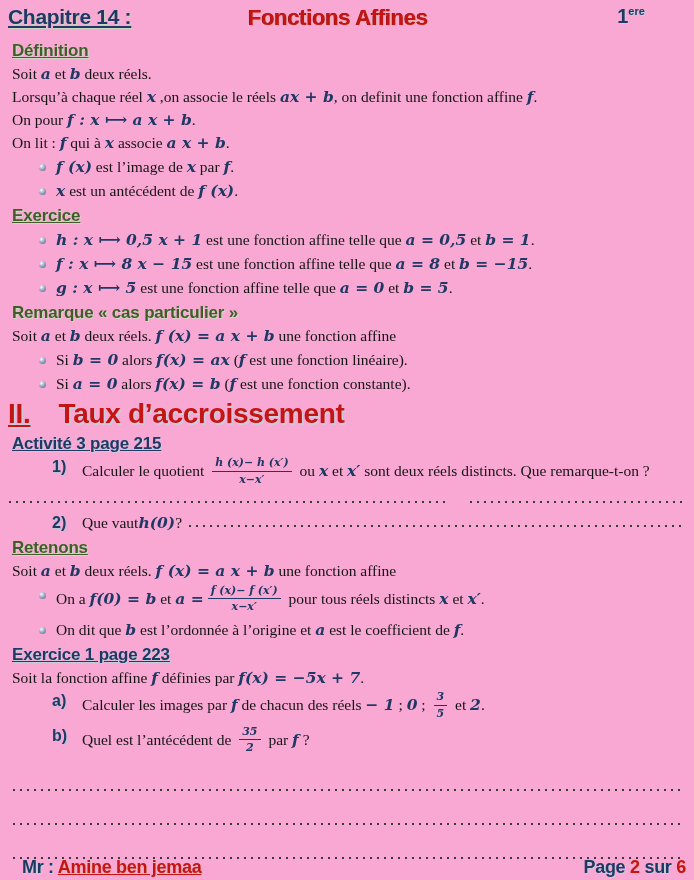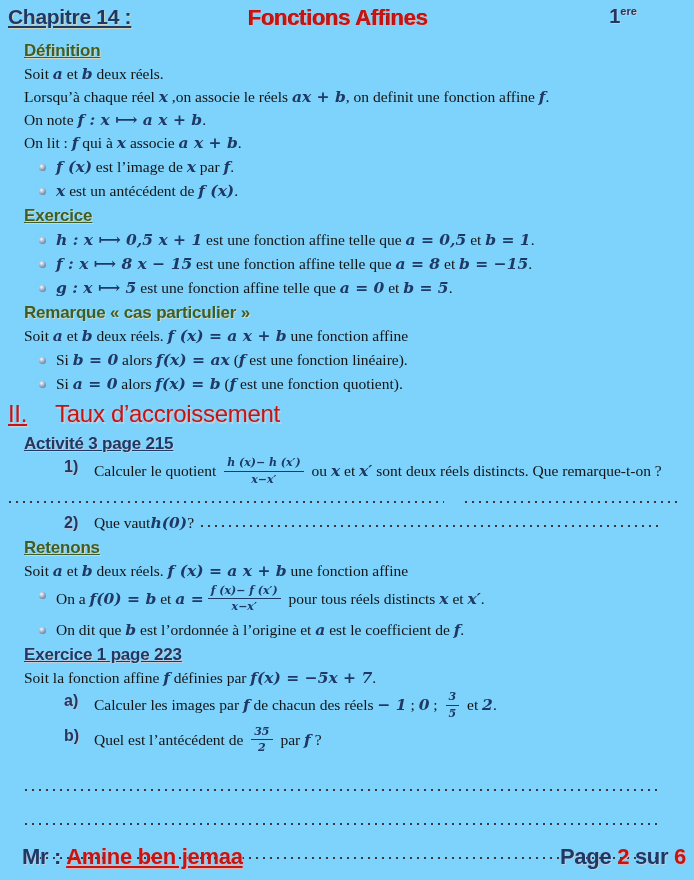--- a/index.html
+++ b/index.html
@@ -1,49 +1,49 @@
 <!DOCTYPE html>
 <html style="--navy: #1f3864; --green: #3f5e27; --red: #c41414;"><head>
 <meta charset="utf-8">
 <style>
   html,body{margin:0;padding:0;background:#fff;}
   .page{
     position:relative;width:694px;height:880px;box-sizing:border-box;
-    padding:5px 16px 0 8px;overflow:hidden;background:#7dd3fc;
+    padding:5px 8px 0 8px;overflow:hidden;background:#f9a8d4;
     font-family:"Liberation Serif", serif;font-size:15.5px;color:#141414;
   }
   
   .header{display:flex;align-items:flex-start;height:32px;}
   .h-chapitre{
     font-family:"Liberation Sans",sans-serif;font-weight:bold;font-size:21px;
     color:var(--navy);text-decoration:underline;text-shadow:1px 1px 0 #c9d6c3;
     width:240px;flex:0 0 auto;letter-spacing:-0.3px;
   }
   .h-title{
     font-family:"Liberation Sans",sans-serif;font-weight:bold;font-size:22px;
     color:var(--red);text-shadow:1px 1px 0 #e4b0b0, -0.5px -0.5px 0 #8c0f0f;
     flex:1;text-align:left;letter-spacing:-0.3px;
   }
   .h-grade{
     font-family:"Liberation Sans",sans-serif;font-weight:bold;font-size:20px;
     color:var(--navy);flex:0 0 110px;text-align:center;text-shadow:1px 1px 0 #c6cedd;
   }
   .h-grade sup{font-size:11px;}
   
-  .line{position:relative;line-height:22px;margin:1px 16px;min-height:22px;}
+  .line{position:relative;line-height:22px;margin:1px 4px;min-height:22px;}
   .m{font-family:"DejaVu Serif","DejaVu Sans",serif;font-style:italic;font-weight:bold;color:var(--navy);}
   .hg,.hn{
     font-family:"Liberation Sans",sans-serif;font-weight:bold;font-size:17px;
     line-height:23px;letter-spacing:-0.2px;margin-top:2px;
   }
   .hg{color:var(--green);text-shadow:1px 1px 0 #cfd9c5;}
   .hn{color:var(--navy);text-shadow:1px 1px 0 #c6cedd;}
   .u{text-decoration:underline;}
   .hr{
-    font-family:"Liberation Sans",sans-serif;font-weight:normal;font-size:24px;
+    font-family:"Liberation Sans",sans-serif;font-weight:bold;font-size:28px;
     color:var(--red);line-height:32px;margin:3px 0 2px 0;letter-spacing:-0.3px;
     text-shadow:1.5px 1.5px 0 #c8cdd9;
   }
   .hr .roman{text-decoration:underline;margin-right:28px;}
   .bullet{padding-left:48px;margin:2px 0;}
   .bdot{
     position:absolute;left:31px;top:8px;width:7px;height:7px;border-radius:50%;
     background:radial-gradient(circle at 35% 30%, #eef1f6 5%, #97a6c0 50%, #4d6287 100%);
   }
   .has-marker{padding-left:70px;}
@@ -66,54 +66,54 @@
     height:4px;
   }
   .dots{display:flex;justify-content:space-between;margin:10px 0 8px 0;min-height:4px;line-height:4px;}
   .dotseg{display:inline-block;}
   .adots{margin-top:27px;min-height:4px;line-height:4px;}
   .adots .dotseg{width:100%;}
   .has-fill{display:flex;align-items:baseline;}
   .has-fill .dotfill{flex:1;align-self:flex-end;margin:0 0 6px 6px;}
   
   .footer{
-    position:absolute;left:8px;right:8px;bottom:10px;display:flex;justify-content:space-between;
-    font-family:"Liberation Sans",sans-serif;font-weight:bold;font-size:22px;letter-spacing:-0.3px;
+    position:absolute;left:8px;right:8px;bottom:2px;display:flex;justify-content:space-between;
+    font-family:"Liberation Sans",sans-serif;font-weight:bold;font-size:18px;letter-spacing:-0.3px;
   }
   .footer .navy{color:var(--navy);text-shadow:1px 1px 0 #c6cedd;}
   .footer .red{color:var(--red);text-shadow:1px 1px 0 #e4b0b0;}
   .footer .f-left{padding-left:14px;}
 </style>
 </head>
 <body>
 
 <div class="page">
 
   <div class="header">
     <span class="h-chapitre">Chapitre 14 :</span>
     <span class="h-title">Fonctions Affines</span>
     <span class="h-grade"><span>1</span><sup>ere</sup></span>
   </div>
 
   <div class="docbody">
       <div class="line hg u"><span>Définition</span></div>
       <div class="line p"><span>Soit </span><span class="m">a</span><span> et </span><span class="m">b</span><span> deux réels.</span></div>
       <div class="line p"><span>Lorsqu’à chaque réel </span><span class="m">x</span><span> ,on associe le réels </span><span class="m">ax + b</span><span>, on definit une fonction affine </span><span class="m">f</span><span>.</span></div>
-      <div class="line p"><span>On note </span><span class="m">f : x ⟼ a x + b</span><span>.</span></div>
+      <div class="line p"><span>On pour </span><span class="m">f : x ⟼ a x + b</span><span>.</span></div>
       <div class="line p"><span>On lit : </span><span class="m">f</span><span> qui à </span><span class="m">x</span><span> associe </span><span class="m">a x + b</span><span>.</span></div>
       <div class="line bullet"><span class="bdot"></span><span class="m">f (x)</span><span> est l’image de </span><span class="m">x</span><span> par </span><span class="m">f</span><span>.</span></div>
       <div class="line bullet"><span class="bdot"></span><span class="m">x</span><span> est un antécédent de </span><span class="m">f (x)</span><span>.</span></div>
       <div class="line hg u"><span>Exercice</span></div>
       <div class="line bullet"><span class="bdot"></span><span class="m">h : x ⟼ 0,5 x + 1</span><span> est une fonction affine telle que </span><span class="m">a = 0,5</span><span> et </span><span class="m">b = 1</span><span>.</span></div>
       <div class="line bullet"><span class="bdot"></span><span class="m">f : x ⟼ 8 x − 15</span><span> est une fonction affine telle que </span><span class="m">a = 8</span><span> et </span><span class="m">b = −15</span><span>.</span></div>
       <div class="line bullet"><span class="bdot"></span><span class="m">g : x ⟼ 5</span><span> est une fonction affine telle que </span><span class="m">a = 0</span><span> et </span><span class="m">b = 5</span><span>.</span></div>
       <div class="line hg"><span>Remarque « cas particulier »</span></div>
       <div class="line p"><span>Soit </span><span class="m">a</span><span> et </span><span class="m">b</span><span> deux réels. </span><span class="m">f (x) = a x + b</span><span>  une fonction affine</span></div>
       <div class="line bullet"><span class="bdot"></span><span>Si </span><span class="m">b = 0</span><span> alors </span><span class="m">f(x) = ax</span><span>  (</span><span class="m">f</span><span> est une fonction linéaire).</span></div>
-      <div class="line bullet"><span class="bdot"></span><span>Si </span><span class="m">a = 0</span><span> alors </span><span class="m">f(x) = b</span><span>  (</span><span class="m">f</span><span> est une fonction quotient).</span></div>
+      <div class="line bullet"><span class="bdot"></span><span>Si </span><span class="m">a = 0</span><span> alors </span><span class="m">f(x) = b</span><span>  (</span><span class="m">f</span><span> est une fonction constante).</span></div>
       <div class="line hr"><span class="roman">II.</span><span class="title">Taux d’accroissement</span></div>
       <div class="line hn u"><span>Activité 3 page 215</span></div>
       <div class="line p has-marker"><span class="marker">1)</span><span>Calculer le quotient </span><span class="frac"><span class="num">h (x)− h (x′)</span><span class="den">x−x′</span></span><span> ou </span><span class="m">x</span><span> et </span><span class="m">x′</span><span> sont deux réels distincts. Que remarque-t-on ?</span></div>
       <div class="line dots">
         <span class="dotseg dotbg" style="width: 65%;"></span>
         <span class="dotseg dotbg" style="width: 32%;"></span>
       </div>
       <div class="line p has-marker has-fill">
         <span class="marker">2)</span>
         <span>Que vaut </span>

